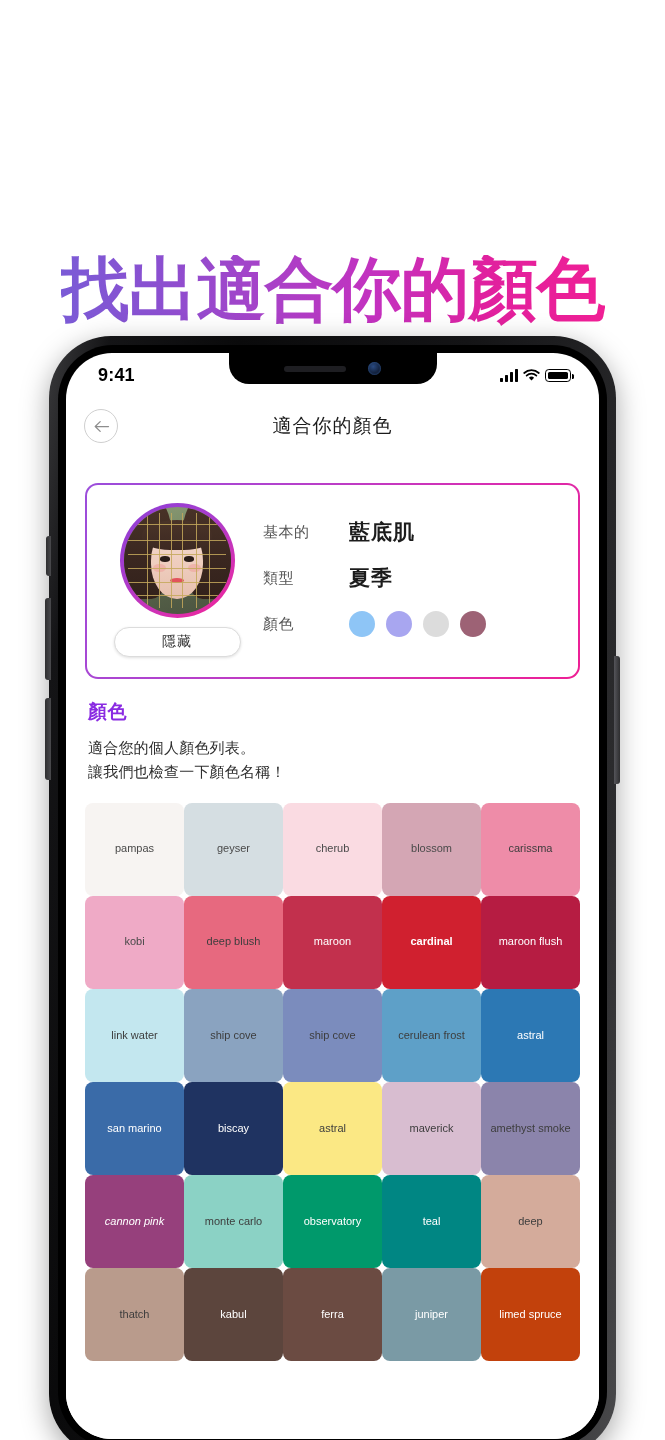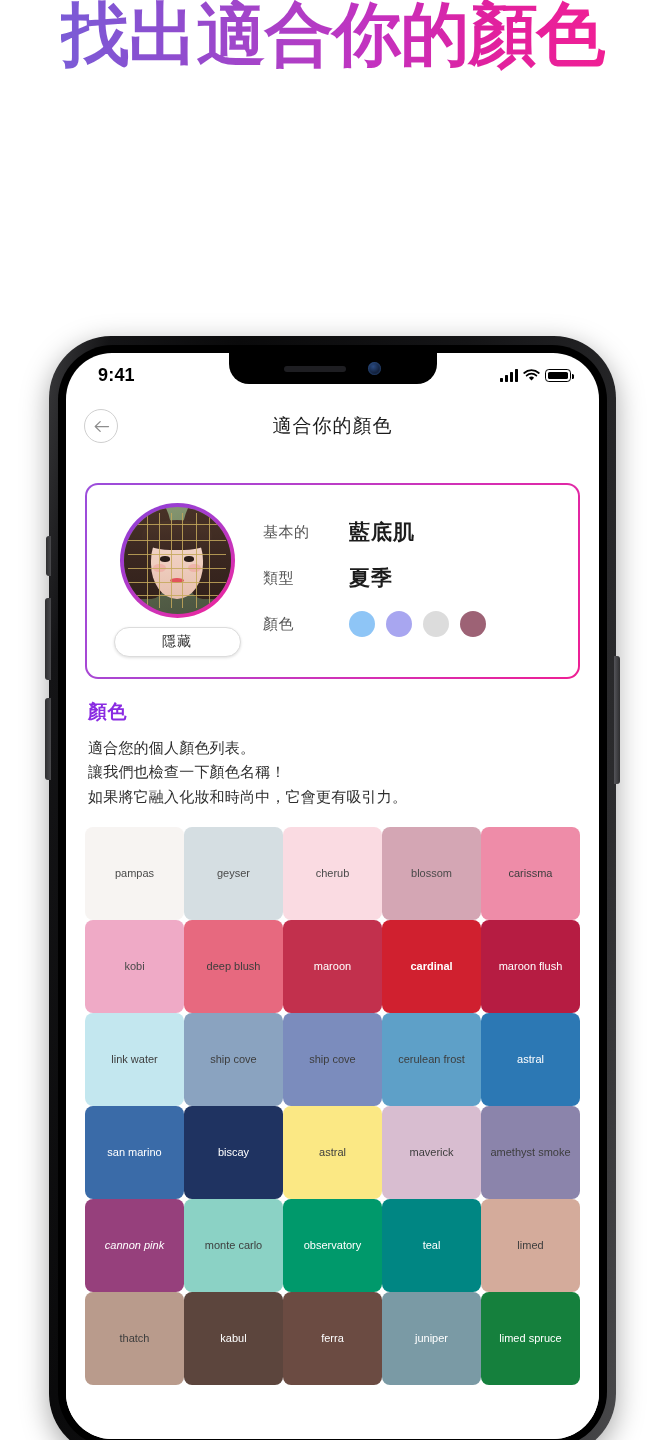--- a/index.html
+++ b/index.html
@@ -7,21 +7,21 @@
   body{
     background:#ffffff;
     font-family:"Liberation Sans","DejaVu Sans",sans-serif;
     overflow:hidden;
     position:relative;
   }
 
   
   .headline-wrap{
     position:absolute; top:0; left:0; width:665px; height:330px;
-    display:flex; align-items:flex-start; justify-content:center;
+    display:flex; align-items:flex-end; justify-content:center;
   }
   .headline{
     font-size:69px;
     font-weight:bold;
     letter-spacing:-1px;
     white-space:nowrap;
     background:linear-gradient(90deg,#7b5bd6 0%, #8b4fd0 18%, #a842c8 38%, #c431bf 58%, #e0219f 78%, #f01f95 100%);
     -webkit-background-clip:text;
     background-clip:text;
     color:transparent;
@@ -324,21 +324,20 @@
             </div>
           </div>
         </div>
       </div>
 
       <div class="section">
         <div class="section-title">顏色</div>
         <div class="section-desc">
           <div>適合您的個人顏色列表。</div>
           <div>讓我們也檢查一下顏色名稱！</div>
-          <div>如果將它融入化妝和時尚中，它會更有吸引力。</div>
         </div>
       </div>
 
       <div class="swatch-grid" id="swatch-grid">
           <div class="swatch" style="background: rgb(247, 244, 242); color: rgb(74, 74, 74);">pampas</div>
           <div class="swatch" style="background: rgb(213, 222, 226); color: rgb(74, 74, 74);">geyser</div>
           <div class="swatch" style="background: rgb(250, 219, 226); color: rgb(74, 74, 74);">cherub</div>
           <div class="swatch" style="background: rgb(212, 166, 180); color: rgb(74, 74, 74);">blossom</div>
           <div class="swatch" style="background: rgb(238, 140, 168); color: rgb(61, 61, 61);">carissma</div>
           <div class="swatch" style="background: rgb(239, 170, 198); color: rgb(74, 74, 74);">kobi</div>
@@ -353,23 +352,23 @@
           <div class="swatch" style="background: rgb(44, 120, 180); color: rgb(255, 255, 255);">astral</div>
           <div class="swatch" style="background: rgb(58, 107, 168); color: rgb(255, 255, 255);">san marino</div>
           <div class="swatch" style="background: rgb(31, 51, 97); color: rgb(255, 255, 255);">biscay</div>
           <div class="swatch" style="background: rgb(251, 232, 132); color: rgb(61, 61, 61);">astral</div>
           <div class="swatch" style="background: rgb(216, 189, 208); color: rgb(61, 61, 61);">maverick</div>
           <div class="swatch" style="background: rgb(139, 132, 171); color: rgb(61, 61, 61);">amethyst smoke</div>
           <div class="swatch" style="background: rgb(150, 64, 124); color: rgb(255, 255, 255); font-style: italic;">cannon pink</div>
           <div class="swatch" style="background: rgb(139, 210, 197); color: rgb(61, 61, 61);">monte carlo</div>
           <div class="swatch" style="background: rgb(0, 153, 107); color: rgb(255, 255, 255);">observatory</div>
           <div class="swatch" style="background: rgb(0, 134, 131); color: rgb(255, 255, 255);">teal</div>
-          <div class="swatch" style="background: rgb(212, 171, 155); color: rgb(61, 61, 61);">limed</div>
+          <div class="swatch" style="background: rgb(212, 171, 155); color: rgb(61, 61, 61);">deep</div>
           <div class="swatch" style="background: rgb(185, 155, 140); color: rgb(61, 61, 61);">thatch</div>
           <div class="swatch" style="background: rgb(92, 69, 61); color: rgb(255, 255, 255);">kabul</div>
           <div class="swatch" style="background: rgb(107, 75, 66); color: rgb(255, 255, 255);">ferra</div>
           <div class="swatch" style="background: rgb(122, 154, 165); color: rgb(255, 255, 255);">juniper</div>
-          <div class="swatch" style="background: #15803d; color: rgb(255, 255, 255); text-align: right;">limed spruce</div>
+          <div class="swatch" style="background: #c2410c; color: rgb(255, 255, 255); text-align: right;">limed spruce</div>
         </div>
 
     </div>
   </div>
 </div>
 
 </body></html>

